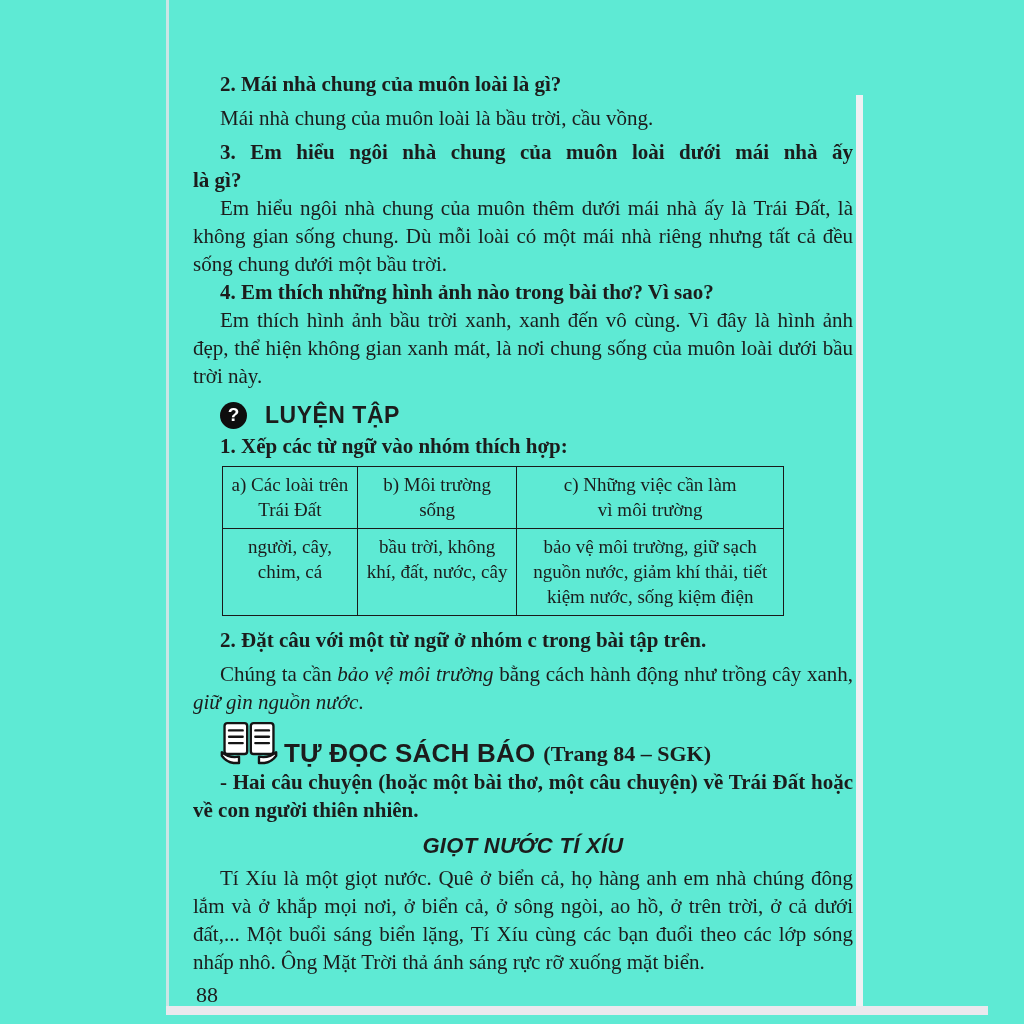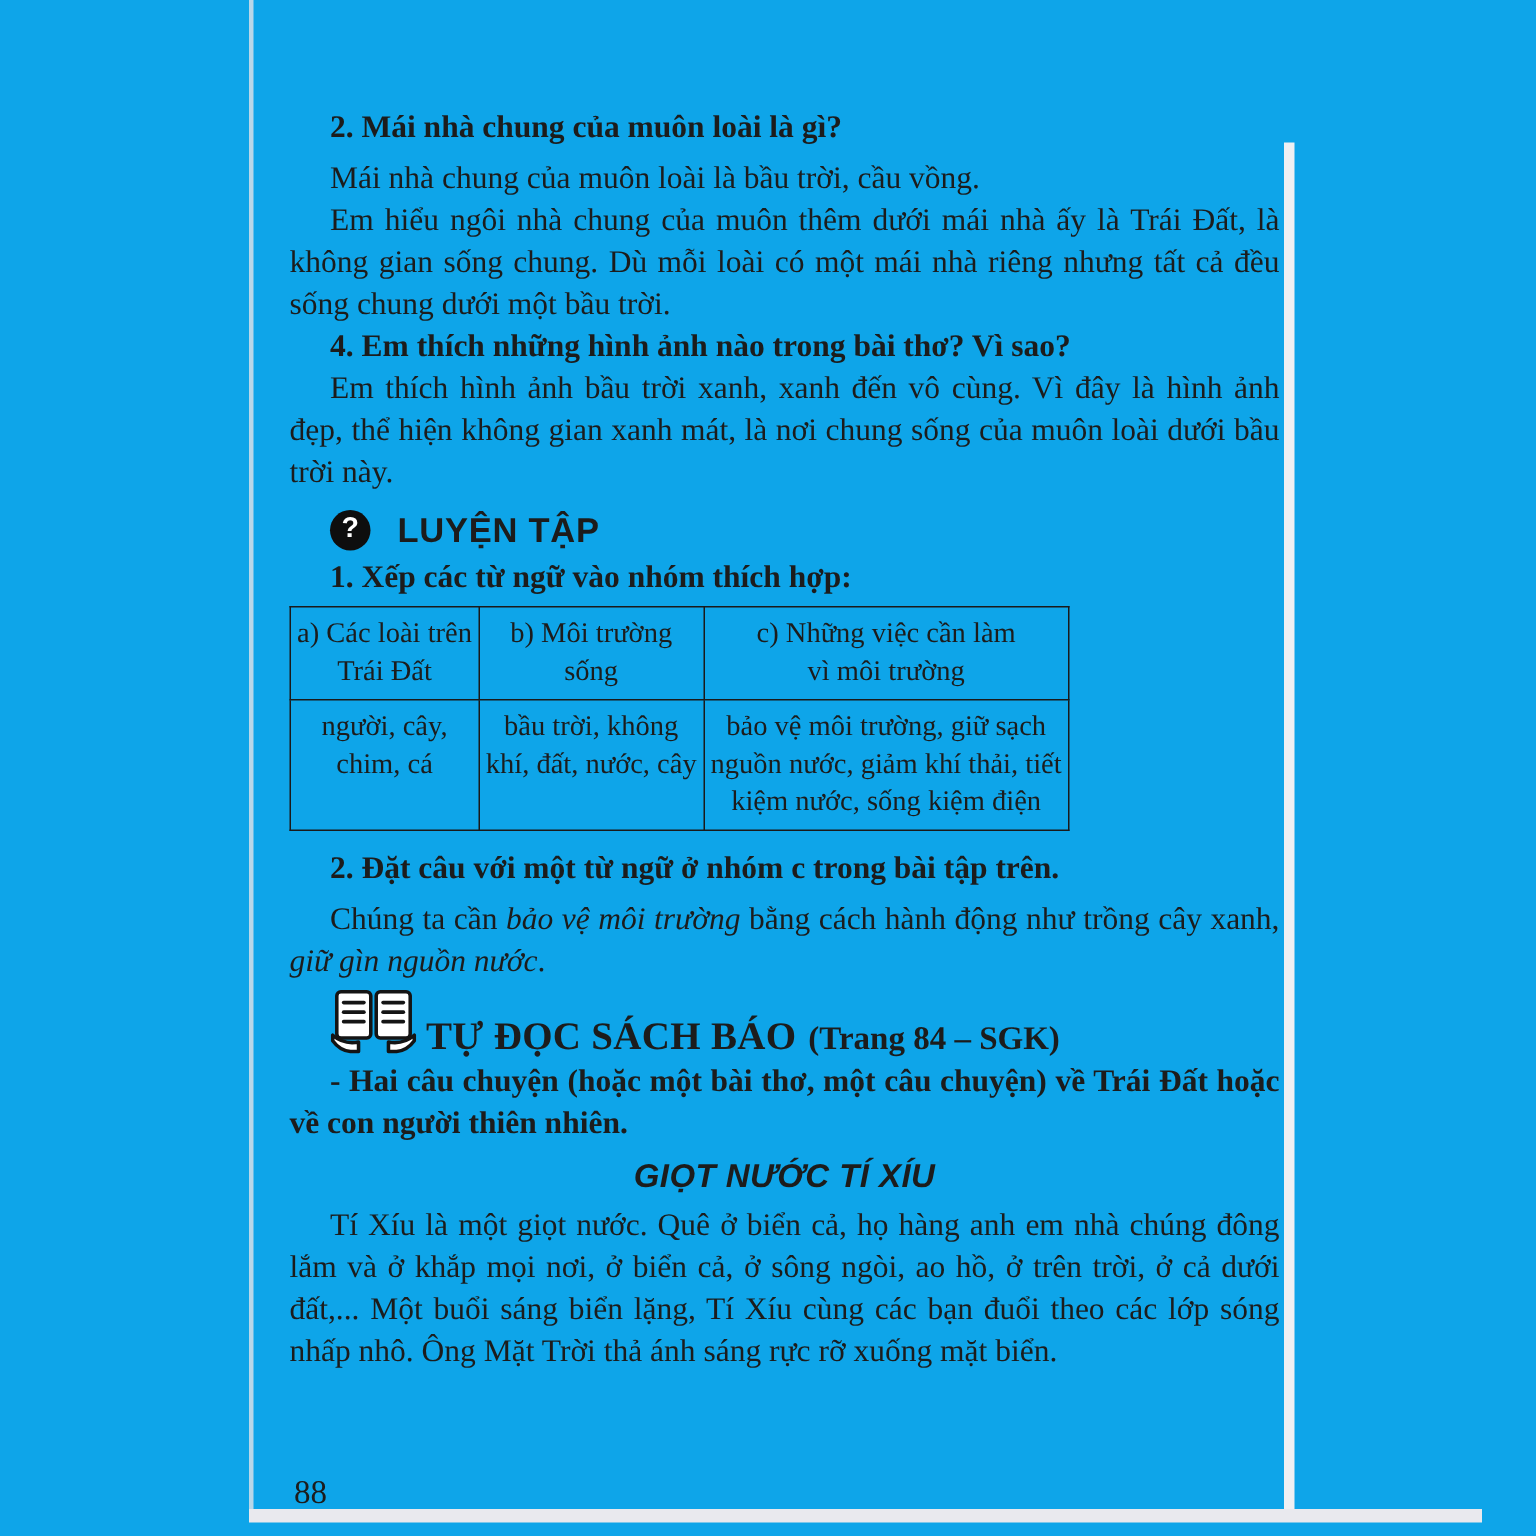--- a/index.html
+++ b/index.html
@@ -1,18 +1,18 @@
 <!DOCTYPE html>
 <html><head>
 <meta charset="utf-8">
 <style>
   * { margin:0; padding:0; box-sizing:border-box; }
   html,body { width:1024px; height:1024px; background:#ffffff; overflow:hidden; }
   .canvas {
-    position:relative; width:1024px; height:1024px; background:#0ea5e9;
+    position:relative; width:1024px; height:1024px; background:#5eead4;
     font-family:"Liberation Serif","DejaVu Serif",serif;
     color:#1c1c1c;
   }
   
   .edge-left   { position:absolute; left:166px; top:0; width:3px; height:1006px; background:#e3e3e9; opacity:.8; }
   .edge-right  { position:absolute; left:856px; top:95px; width:7px; height:915px; background:#eef0f3; }
   .edge-bottom { position:absolute; left:166px; top:1006px; width:822px; height:9px; background:#e9e9ee; }
 
   .content { position:absolute; left:193px; top:70px; width:660px; font-size:21px; line-height:28px; }
 
@@ -26,32 +26,32 @@
   .q-circle {
     width:27px; height:27px; border-radius:50%; background:#0e0e0e; color:#ffffff;
     font-family:"Liberation Sans","DejaVu Sans",sans-serif; font-weight:bold; font-size:19px;
     display:flex; align-items:center; justify-content:center; flex:0 0 27px;
   }
   .practice-title {
     margin-left:18px; font-family:"Liberation Sans","DejaVu Sans",sans-serif;
     font-weight:bold; font-size:23px; letter-spacing:.5px;
   }
 
-  table.cls { border-collapse:collapse; width:520px; margin-top:6px; }
+  table.cls { border-collapse:collapse; margin-left:29px; width:562px; margin-top:6px; }
   table.cls td {
     border:1.6px solid #1a1a1a; vertical-align:top; text-align:center;
     font-size:19px; line-height:25px; padding:5px 4px 6px 4px;
   }
   td.c1 { width:150px; } td.c2 { width:176px; } td.c3 { width:305px; }
   table.cls .line { display:block; white-space:nowrap; }
 
   .reading-header { margin-top:4px; margin-left:27px; display:flex; align-items:flex-end; height:48px; }
   .book-icon { flex:0 0 58px; height:48px; }
   .reading-title {
-    margin-left:6px; font-family:Liberation Serif, serif;
+    margin-left:6px; font-family:Liberation Sans, sans-serif;
     font-weight:bold; font-size:26px; letter-spacing:.2px; line-height:30px;
   }
   .reading-subtitle { margin-left:8px; font-weight:bold; font-size:22px; line-height:29px; }
 
   .story-title {
     margin-top:8px; text-align:center; font-family:"Liberation Sans","DejaVu Sans",sans-serif;
     font-weight:bold; font-style:italic; font-size:22px; letter-spacing:.3px;
   }
   .page-number { position:absolute; left:196px; top:982px; font-size:22px; }
   .it { font-style:italic; }
@@ -62,20 +62,24 @@
 <div class="canvas">
   <div class="edge-left"></div>
   <div class="edge-right"></div>
   <div class="edge-bottom"></div>
 
   <div class="content">
 
     <p class="para bold">2. Mái nhà chung của muôn loài là gì?</p>
     <p class="para mt6">Mái nhà chung của muôn loài là bầu trời, cầu vồng.</p>
 
+    <p class="mt6">
+      <span class="q3-l1">3. Em hiểu ngôi nhà chung của muôn loài dưới mái nhà ấy</span>
+      <span class="q3-l2">là gì?</span>
+    </p>
     <p class="para">Em hiểu ngôi nhà chung của muôn thêm dưới mái nhà ấy là Trái Đất, là không gian sống chung. Dù mỗi loài có một mái nhà riêng nhưng tất cả đều sống chung dưới một bầu trời.</p>
 
     <p class="para bold">4. Em thích những hình ảnh nào trong bài thơ? Vì sao?</p>
     <p class="para">Em thích hình ảnh bầu trời xanh, xanh đến vô cùng. Vì đây là hình ảnh đẹp, thể hiện không gian xanh mát, là nơi chung sống của muôn loài dưới bầu trời này.</p>
 
     <div class="practice-header">
       <span class="q-circle">?</span>
       <span class="practice-title">LUYỆN TẬP</span>
     </div>
 

